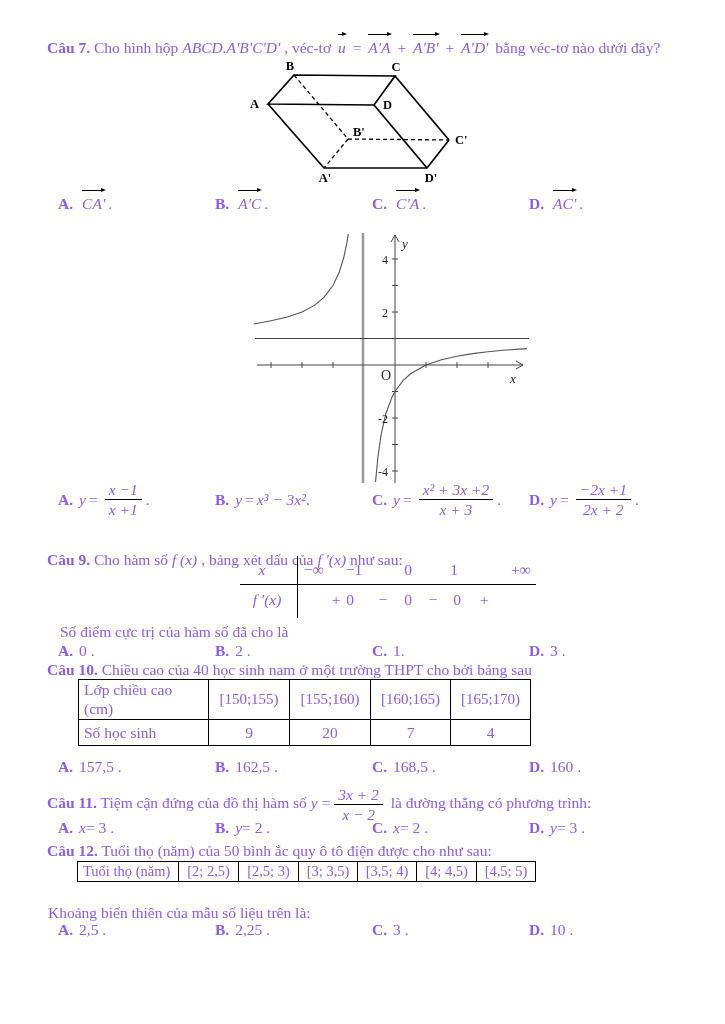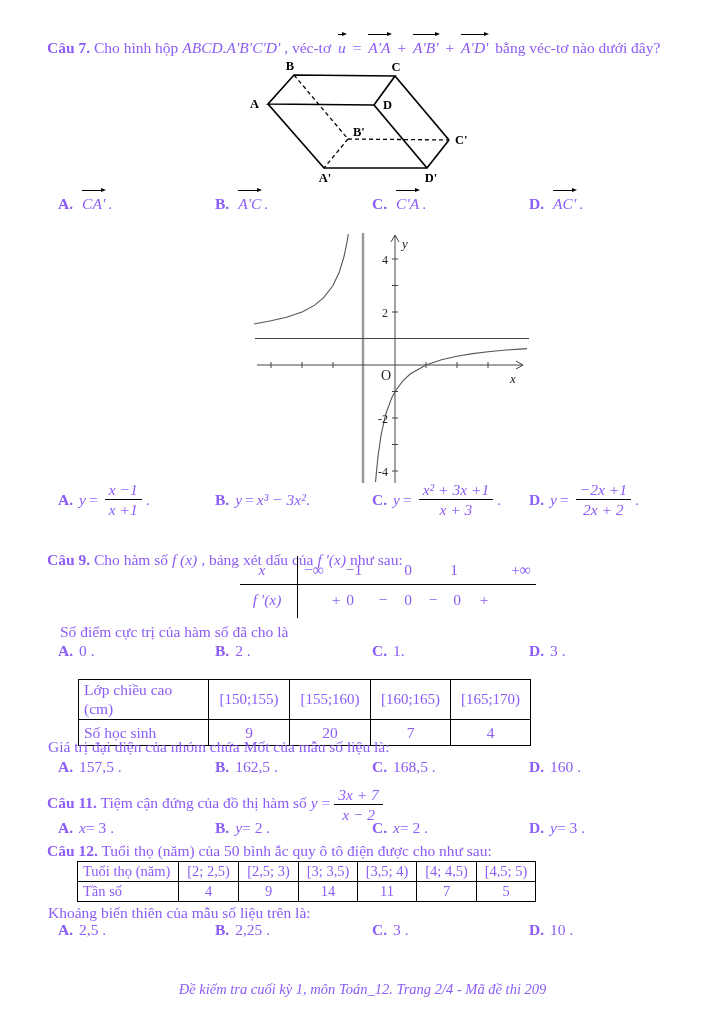--- a/index.html
+++ b/index.html
@@ -175,21 +175,21 @@
         <span class="mi sp">y</span>
         <span class="sp">=</span>
         <span class="mi">x³ − 3x²</span>
         <span>.</span>
     </div>
     <div class="opt">
       <b>C.</b>
         <span class="mi sp">y</span>
         <span class="sp">=</span>
         <span class="frac">
-          <span class="num">x² + 3x +1</span>
+          <span class="num">x² + 3x +2</span>
           <span class="den">x + 3</span>
         </span>
         <span>.</span>
     </div>
     <div class="opt">
       <b>D.</b>
         <span class="mi sp">y</span>
         <span class="sp">=</span>
         <span class="frac">
           <span class="num">−2x +1</span>
@@ -236,20 +236,23 @@
     <div class="opt">
         <b>C.</b>
         <span>1.</span>
       </div>
     <div class="opt">
         <b>D.</b>
         <span>3 .</span>
       </div>
   </div>
 
+  <div class="qline" style="top:660px">
+    <b class="ql">Câu 10.</b><span> Chiều cao của 40 học sinh nam ở một trường THPT cho bởi bảng sau</span>
+  </div>
 
   <table id="q10-table" class="dtable" style="left:78px; top:679px; width:452px">
     <colgroup>
         <col style="width:130px">
         <col style="width:81px">
         <col style="width:81px">
         <col style="width:80px">
         <col style="width:80px">
       </colgroup>
     <tbody>
@@ -263,21 +266,20 @@
     <tr>
       <td class="lc">Số học sinh</td>
       <td>9</td>
       <td>20</td>
       <td>7</td>
       <td>4</td>
     </tr>
   </tbody>
     </table>
 
-  <div class="stem" style="left:48px; top:737px">Giá trị đại diện của nhóm chứa Mốt của mẫu số liệu là:</div>
 
   <div class="answers" style="top:757px">
     <div class="opt">
         <b>A.</b>
         <span>157,5 .</span>
       </div>
     <div class="opt">
         <b>B.</b>
         <span>162,5 .</span>
       </div>
@@ -285,21 +287,21 @@
         <b>C.</b>
         <span>168,5 .</span>
       </div>
     <div class="opt">
         <b>D.</b>
         <span>160 .</span>
       </div>
   </div>
 
   <div class="qline" style="top:786px">
-    <b class="ql">Câu 11.</b><span> Tiệm cận đứng của đồ thị hàm số </span><span class="mi">y</span> <span>=</span><span class="frac"><span class="num">3x + 7</span><span class="den">x − 2</span></span>
+    <b class="ql">Câu 11.</b><span> Tiệm cận đứng của đồ thị hàm số </span><span class="mi">y</span> <span>=</span><span class="frac"><span class="num">3x + 2</span><span class="den">x − 2</span></span><span> là đường thẳng có phương trình:</span>
   </div>
 
   <div class="answers" style="top:818px">
     <div class="opt">
         <b>A.</b>
         <span class="mi">x</span>
         <span> = 3 .</span>
       </div>
     <div class="opt">
         <b>B.</b>
@@ -335,29 +337,20 @@
     <tbody>
         <tr>
       <td class="lc">Tuổi thọ (năm)</td>
       <td>[2; 2,5)</td>
       <td>[2,5; 3)</td>
       <td>[3; 3,5)</td>
       <td>[3,5; 4)</td>
       <td>[4; 4,5)</td>
       <td>[4,5; 5)</td>
     </tr>
-    <tr>
-      <td class="lc">Tần số</td>
-      <td>4</td>
-      <td>9</td>
-      <td>14</td>
-      <td>11</td>
-      <td>7</td>
-      <td>5</td>
-    </tr>
   </tbody>
     </table>
 
   <div class="stem" style="left:48px; top:903px">Khoảng biến thiên của mẫu số liệu trên là:</div>
 
   <div class="answers" style="top:920px">
     <div class="opt">
         <b>A.</b>
         <span>2,5 .</span>
       </div>
@@ -368,15 +361,14 @@
     <div class="opt">
         <b>C.</b>
         <span>3 .</span>
       </div>
     <div class="opt">
         <b>D.</b>
         <span>10 .</span>
       </div>
   </div>
 
-  <div class="footer">Đề kiểm tra cuối kỳ 1, môn Toán_12. Trang 2/4 - Mã đề thi 209</div>
 
 </div>
 
 </body></html>

